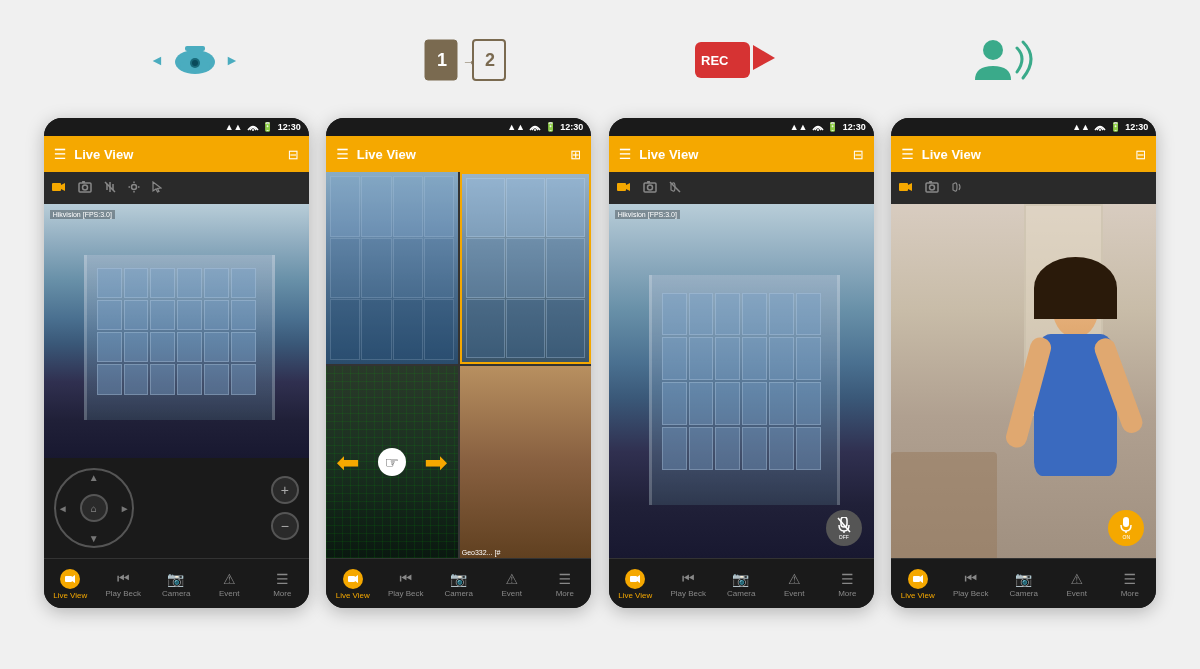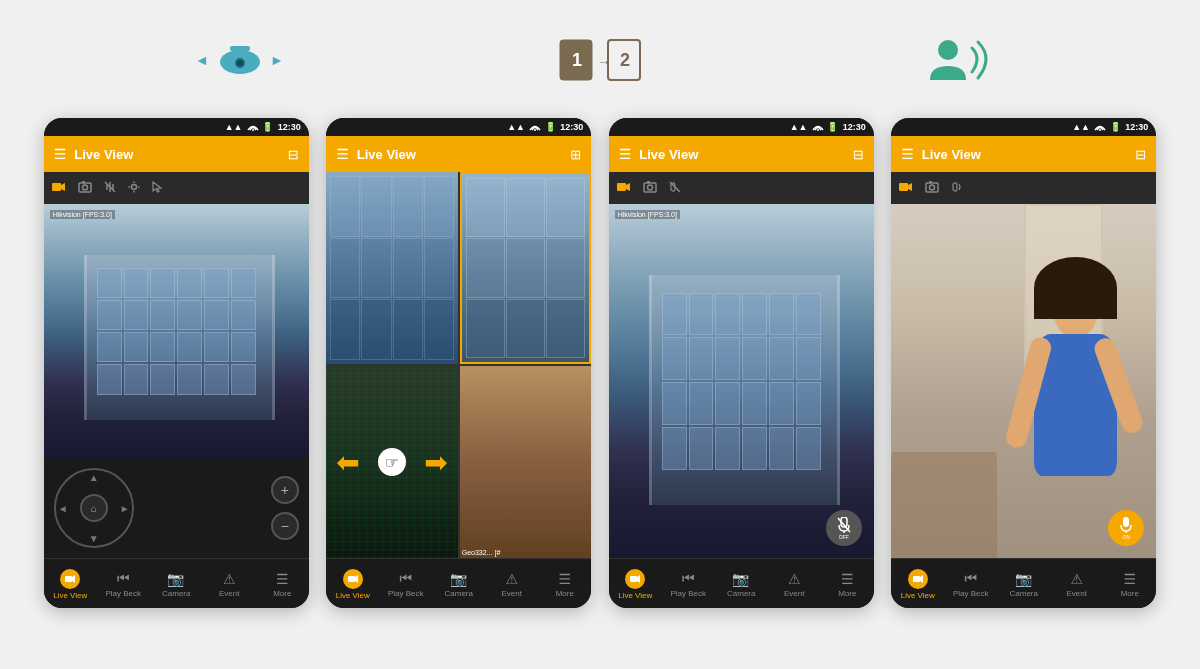--- a/index.html
+++ b/index.html
@@ -454,20 +454,29 @@
       <rect x="10" y="10" width="32" height="40" rx="3" fill="#7a6a50" stroke="#7a6a50" stroke-width="1"></rect>
       <text x="22" y="36" font-size="18" font-weight="bold" fill="white">1</text>
 
       <text x="47" y="35" font-size="14" fill="#7a6a50">→</text>
 
       <rect x="58" y="10" width="32" height="40" rx="3" fill="none" stroke="#7a6a50" stroke-width="2"></rect>
       <text x="70" y="36" font-size="18" font-weight="bold" fill="#7a6a50">2</text>
     </svg>
   </div>
 
+  <div class="top-icon-item feature-icon-container">
+    <svg width="100" height="60" viewBox="0 0 100 60">
+
+      <rect x="10" y="12" width="55" height="36" rx="6" fill="#d63333"></rect>
+      <text x="16" y="35" font-size="13" font-weight="bold" fill="white">REC</text>
+
+      <polygon points="68,15 90,28 68,40" fill="#d63333"></polygon>
+    </svg>
+  </div>
 
   <div class="top-icon-item feature-icon-container">
     <svg width="100" height="60" viewBox="0 0 100 60">
 
       <circle cx="38" cy="20" r="10" fill="#3aaa8a"></circle>
       <path d="M20 50 Q20 36 38 36 Q56 36 56 50" fill="#3aaa8a"></path>
 
       <path d="M62 18 Q72 28 62 42" fill="none" stroke="#3aaa8a" stroke-width="3" stroke-linecap="round"></path>
       <path d="M68 12 Q84 28 68 48" fill="none" stroke="#3aaa8a" stroke-width="3" stroke-linecap="round"></path>
     </svg>

